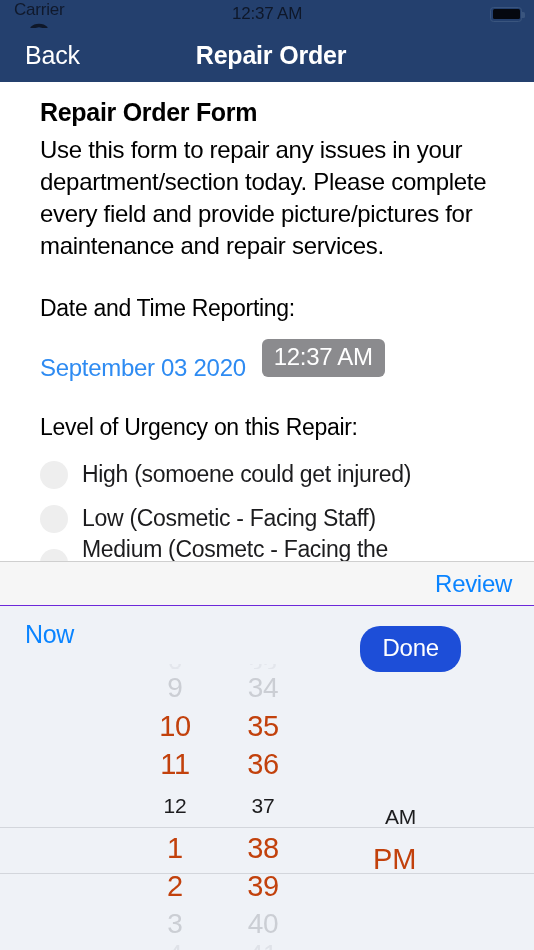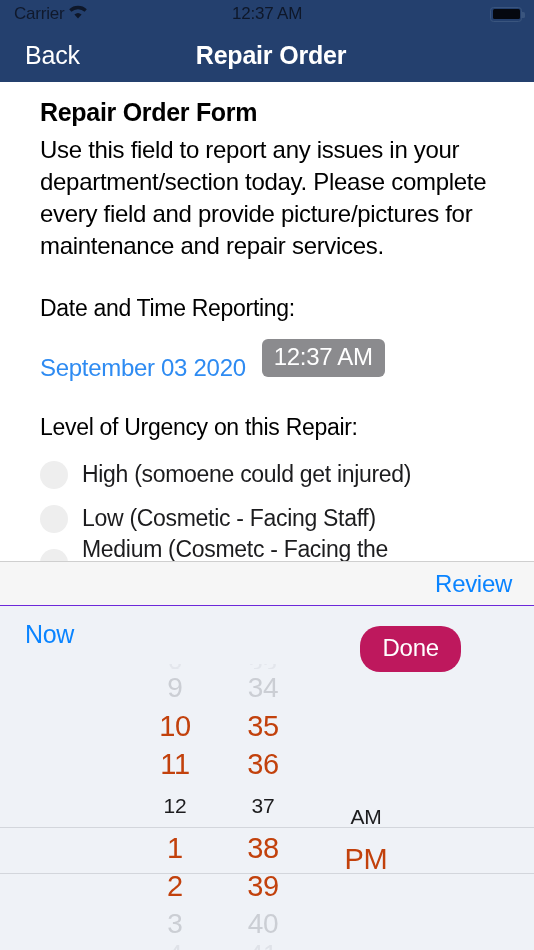--- a/index.html
+++ b/index.html
@@ -12,21 +12,21 @@
   }
 
   
   .status-bar{
     position:absolute; top:0; left:0; width:534px; height:28px;
     background:#24406e;
     display:flex; align-items:center;
   }
   .status-left{
     position:absolute; left:14px; top:0; height:28px;
-    display:flex; align-items:center; gap:2px;
+    display:flex; align-items:center; gap:2px;flex-direction:column;
   }
   .status-carrier{
     font-size:17px; color:#10192c; letter-spacing:-0.2px;
   }
   .wifi-icon{ display:block; }
   .status-time{
     position:absolute; left:0; width:534px; text-align:center;
     font-size:17px; color:#0e1729; letter-spacing:-0.2px;
   }
   .status-right{
@@ -129,40 +129,40 @@
     position:absolute; top:0; left:0; width:473px; height:58px;
   }
   .now-button{
     position:absolute; left:25px; top:14px;
     font-size:25px; color:#0a84ff; letter-spacing:-0.3px;
     background:none; border:none; cursor:pointer;
     font-family:"Liberation Sans", sans-serif;
   }
   .done-button{
     position:absolute; right:12px; top:20px;
-    background:#be185d; color:#ffffff;
+    background:#1d4ed8; color:#ffffff;
     font-size:24px; letter-spacing:-0.2px;
     border:none; border-radius:20px;
     padding:8px 22px 10px 22px;
     cursor:pointer;
     font-family:"Liberation Sans", sans-serif;
   }
 
   
   .picker-wheels{
     position:absolute; top:58px; left:0; width:534px; height:286px;
   }
   .wheel{
     position:absolute; top:0; height:286px;
     display:flex; flex-direction:column; align-items:center;
   }
   .wheel-hour{ left:122px; width:106px; }
   .wheel-minute{ left:210px; width:106px; }
   .wheel-period{ left:296px; width:120px; }
-  .wheel-period .wheel-item{ text-align:center; padding-left:20px; }
+  .wheel-period .wheel-item{ text-align:right; padding-left:20px; }
 
   .wheel-item{
     width:100%; text-align:center;
     font-size:29px; color:#8e9095; letter-spacing:-0.3px;
     height:38px; line-height:38px;
     cursor:pointer;
     white-space:nowrap;
   }
   .wheel-item.selected{
     color:#1c1c1e; font-size:21px; height:46px; line-height:46px;
@@ -204,21 +204,21 @@
 </div>
 
 <div class="nav-bar">
   <button class="nav-back">Back</button>
   <div class="nav-title">Repair Order</div>
 </div>
 
 <div class="content">
 
   <div class="form-title">Repair Order Form</div>
-  <div class="form-desc">Use this field to report any issues in your department/section today. Please complete every field and provide picture/pictures for maintenance and repair services.</div>
+  <div class="form-desc">Use this form to repair any issues in your department/section today. Please complete every field and provide picture/pictures for maintenance and repair services.</div>
 
   <div class="section-label datetime-label">Date and Time Reporting:</div>
   <div class="datetime-row">
     <span class="date-value">September 03 2020</span>
     <span class="time-value">12:37 AM</span>
   </div>
 
   <div class="section-label urgency-label">Level of Urgency on this Repair:</div>
   <div class="radio-list">
     <div class="radio-row">

